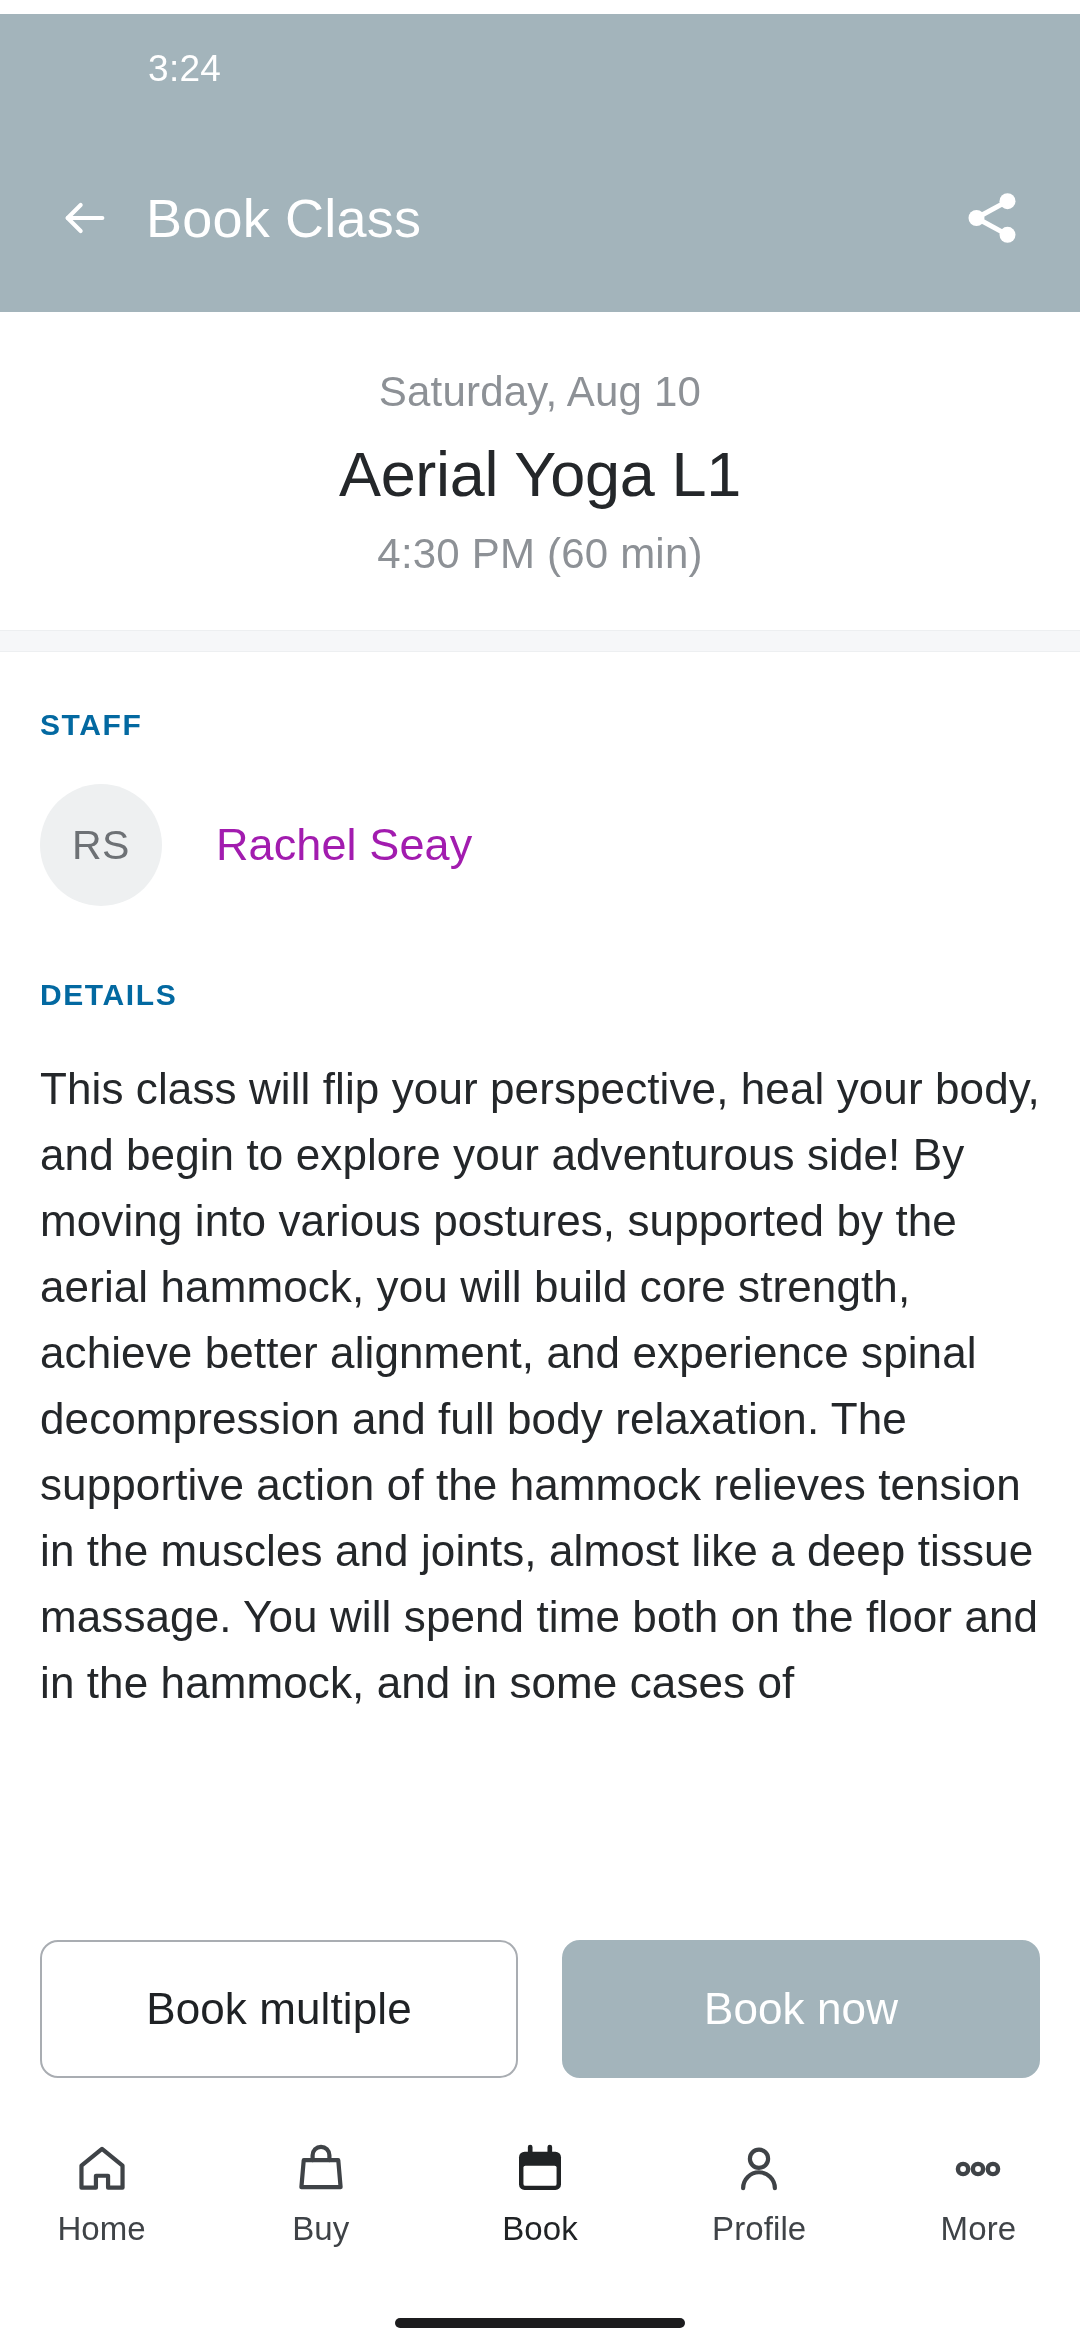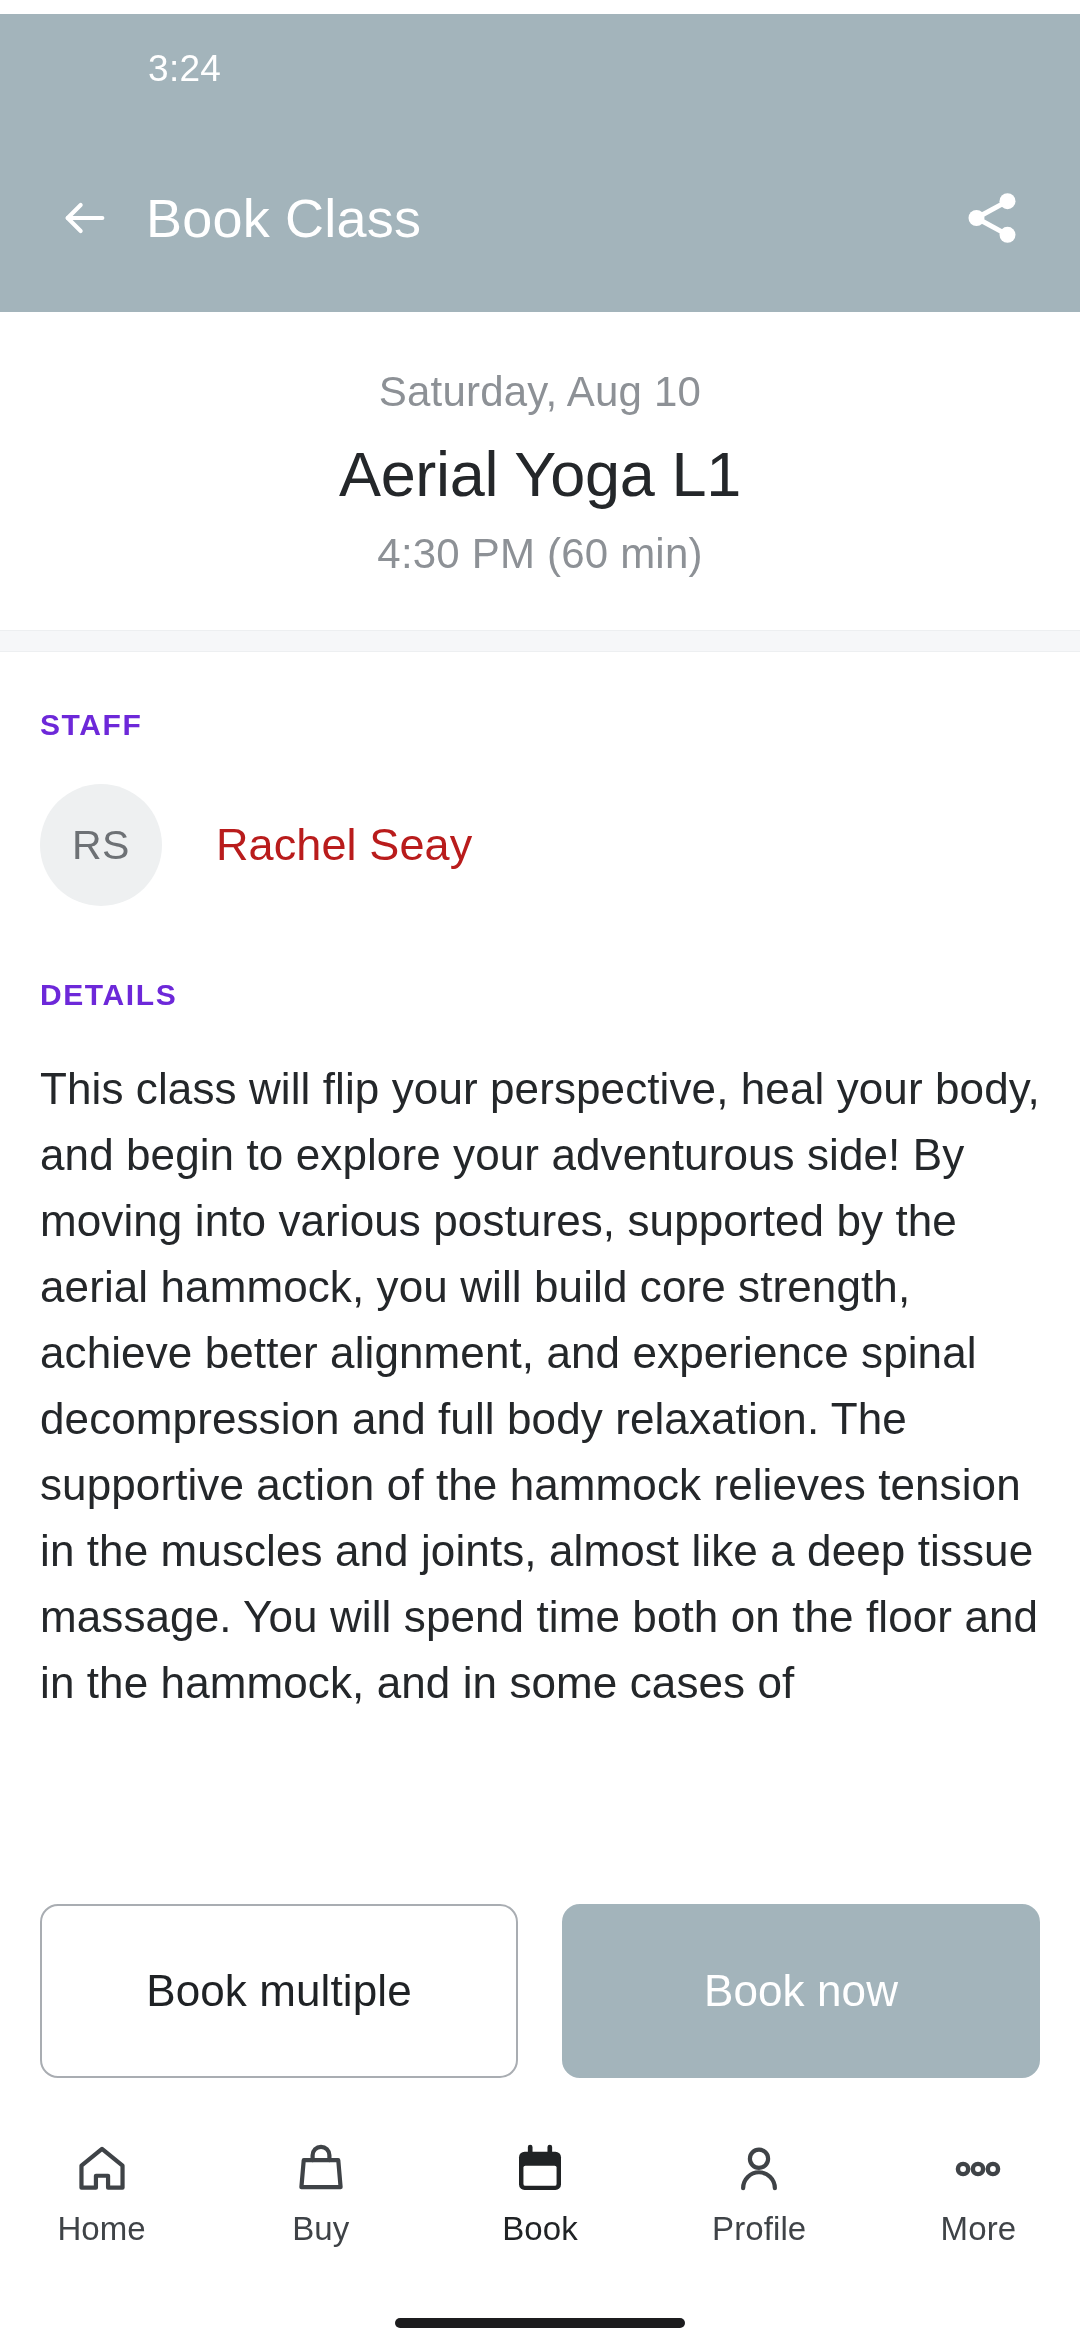--- a/index.html
+++ b/index.html
@@ -99,21 +99,21 @@
   .body-scroll {
     flex:1 1 auto;
     overflow:hidden;
     padding:0 40px;
     position:relative;
     background:#ffffff;
   }
   .section-label {
     font-size:30px;
     font-weight:700;
-    color:#6d28d9;
+    color:#0369a1;
     letter-spacing:1.6px;
     margin-top:56px;
   }
   .staff-row {
     display:flex; align-items:center;
     margin-top:42px;
     cursor:pointer;
   }
   .avatar {
     width:122px; height:122px;
@@ -122,21 +122,21 @@
     display:flex; align-items:center; justify-content:center;
     color:#6d7175;
     font-size:41px;
     font-weight:500;
     letter-spacing:0.5px;
     flex:0 0 auto;
   }
   .staff-name {
     margin-left:54px;
     font-size:45px;
-    color:#b91c1c;
+    color:#a21caf;
     letter-spacing:0.1px;
   }
   .details-label { margin-top:72px; }
   .details-text {
     margin-top:44px;
     font-size:44px;
     line-height:66px;
     color:#24272a;
     letter-spacing:0.1px;
   }
@@ -144,21 +144,21 @@
   
   .actions {
     flex:0 0 auto;
     background:#ffffff;
     display:flex;
     gap:44px;
     padding:26px 40px 34px 40px;
   }
   .btn {
     flex:1 1 0;
-    height:174px;
+    height:138px;
     border-radius:18px;
     display:flex; align-items:center; justify-content:center;
     font-size:44px;
     cursor:pointer;
     letter-spacing:0.1px;
   }
   .btn-secondary {
     background:#ffffff;
     border:2px solid #a9adb2;
     color:#1f2225;

